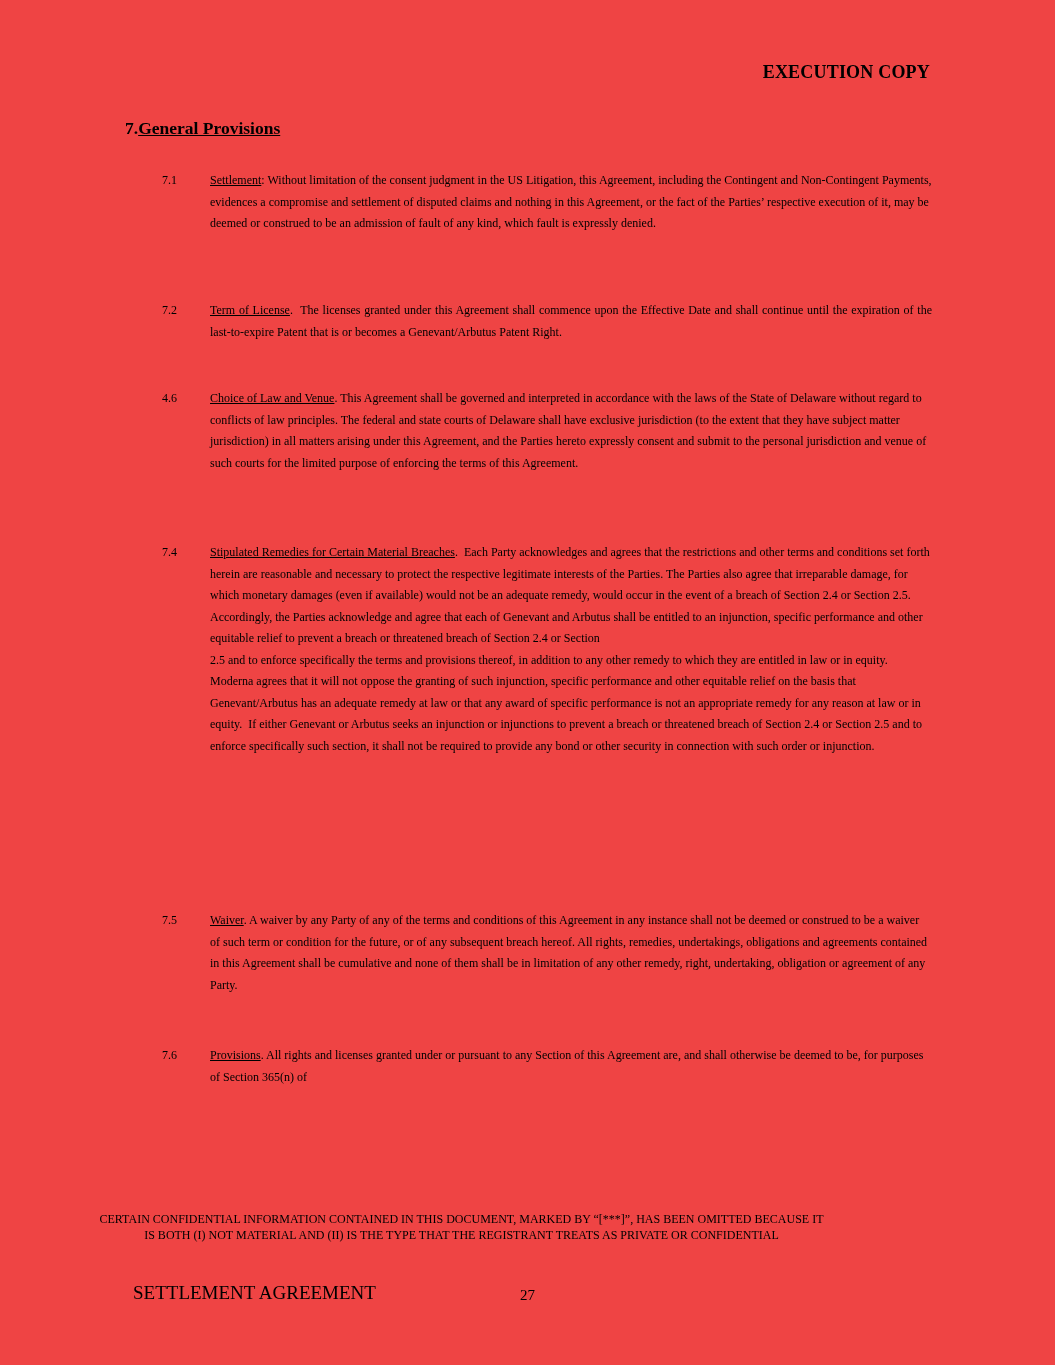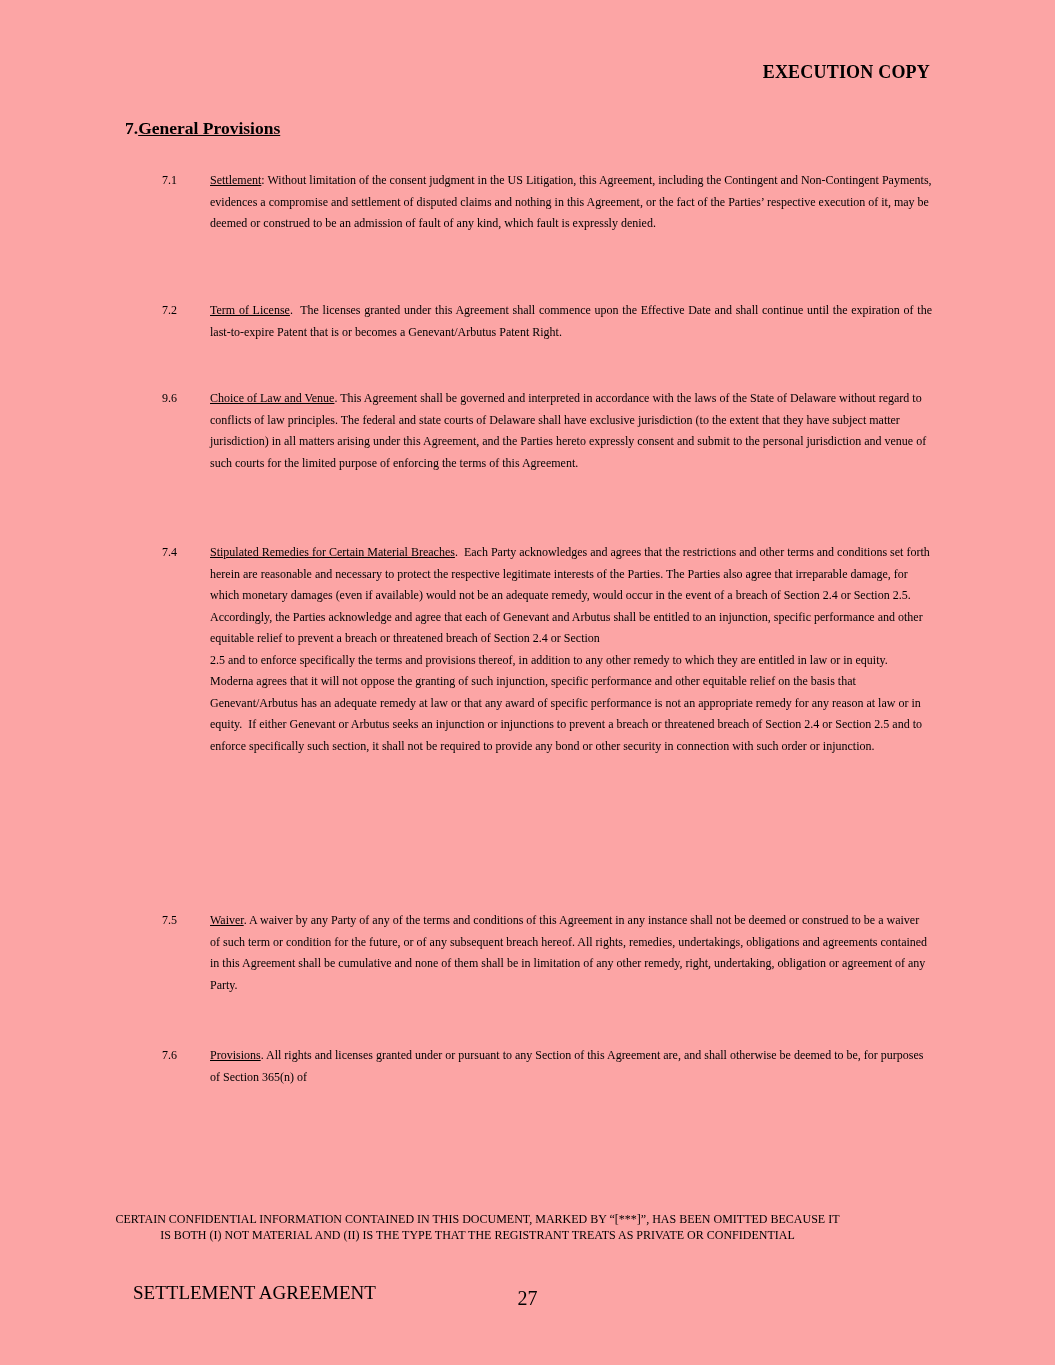--- a/index.html
+++ b/index.html
@@ -6,21 +6,21 @@
   html, body { background: #ffffff; }
   body {
     width: 1055px;
     font-family: "Liberation Serif", serif;
     color: #000000;
   }
   .page {
     position: relative;
     width: 1055px;
     height: 1365px;
-    background: #fca5a5;
+    background: #ef4444;
     overflow: hidden;
   }
   .exec-copy {
     position: absolute;
     top: 62px;
     right: 125px;
     font-weight: bold;
     font-size: 18px;
     letter-spacing: 0.2px;
   }
@@ -51,39 +51,39 @@
   .sub .body {
     width: 722px;
     white-space: pre-wrap;
     text-align: left;
   }
   .sub .body.justify { text-align: justify; }
   .uh { text-decoration: underline; }
   .disclaimer {
     position: absolute;
     top: 1212px;
-    left: 16px;
+    left: 0;
     width: 923px;
     text-align: center;
     font-size: 12px;
     line-height: 15.5px;
   }
   .doc-title {
     position: absolute;
     top: 1282px;
     left: 133px;
     font-size: 19px;
   }
   .page-num {
     position: absolute;
     top: 1287px;
     left: 0;
     width: 1055px;
     text-align: center;
-    font-size: 20px;
+    font-size: 15px;
   }
 </style>
 </head>
 <body>
 
 <div class="page">
 
   <div class="exec-copy">EXECUTION COPY</div>
 
   <div class="section-heading"><span class="sec-num">7.</span><span class="sec-title">General Provisions</span></div>
@@ -92,21 +92,21 @@
       <span class="num">7.1</span>
       <p class="body"><span class="uh">Settlement</span><span>: Without limitation of the consent judgment in the US Litigation, this Agreement, including the Contingent and Non-Contingent Payments, evidences a compromise and settlement of disputed claims and nothing in this Agreement, or the fact of the Parties’ respective execution of it, may be deemed or construed to be an admission of fault of any kind, which fault is expressly denied.</span></p>
     </div>
 
   <div class="sub" style="top:300px">
       <span class="num">7.2</span>
       <p class="body justify"><span class="uh">Term of License</span><span>.  The licenses granted under this Agreement shall commence upon the Effective Date and shall continue until the expiration of the last-to-expire Patent that is or becomes a Genevant/Arbutus Patent Right.</span></p>
     </div>
 
   <div class="sub" style="top:388px">
-      <span class="num">9.6</span>
+      <span class="num">4.6</span>
       <p class="body"><span class="uh">Choice of Law and Venue</span><span>. This Agreement shall be governed and interpreted in accordance with the laws of the State of Delaware without regard to conflicts of law principles. The federal and state courts of Delaware shall have exclusive jurisdiction (to the extent that they have subject matter jurisdiction) in all matters arising under this Agreement, and the Parties hereto expressly consent and submit to the personal jurisdiction and venue of such courts for the limited purpose of enforcing the terms of this Agreement.</span></p>
     </div>
 
   <div class="sub" style="top:542px">
       <span class="num">7.4</span>
       <p class="body"><span class="uh">Stipulated Remedies for Certain Material Breaches</span><span>.  Each Party acknowledges and agrees that the restrictions and other terms and conditions set forth herein are reasonable and necessary to protect the respective legitimate interests of the Parties. The Parties also agree that irreparable damage, for which monetary damages (even if available) would not be an adequate remedy, would occur in the event of a breach of Section 2.4 or Section 2.5.  Accordingly, the Parties acknowledge and agree that each of Genevant and Arbutus shall be entitled to an injunction, specific performance and other equitable relief to prevent a breach or threatened breach of Section 2.4 or Section</span><br><span>2.5 and to enforce specifically the terms and provisions thereof, in addition to any other remedy to which they are entitled in law or in equity.  Moderna agrees that it will not oppose the granting of such injunction, specific performance and other equitable relief on the basis that Genevant/Arbutus has an adequate remedy at law or that any award of specific performance is not an appropriate remedy for any reason at law or in equity.  If either Genevant or Arbutus seeks an injunction or injunctions to prevent a breach or threatened breach of Section 2.4 or Section 2.5 and to enforce specifically such section, it shall not be required to provide any bond or other security in connection with such order or injunction.</span></p>
     </div>
 
   <div class="sub" style="top:910px">
       <span class="num">7.5</span>

